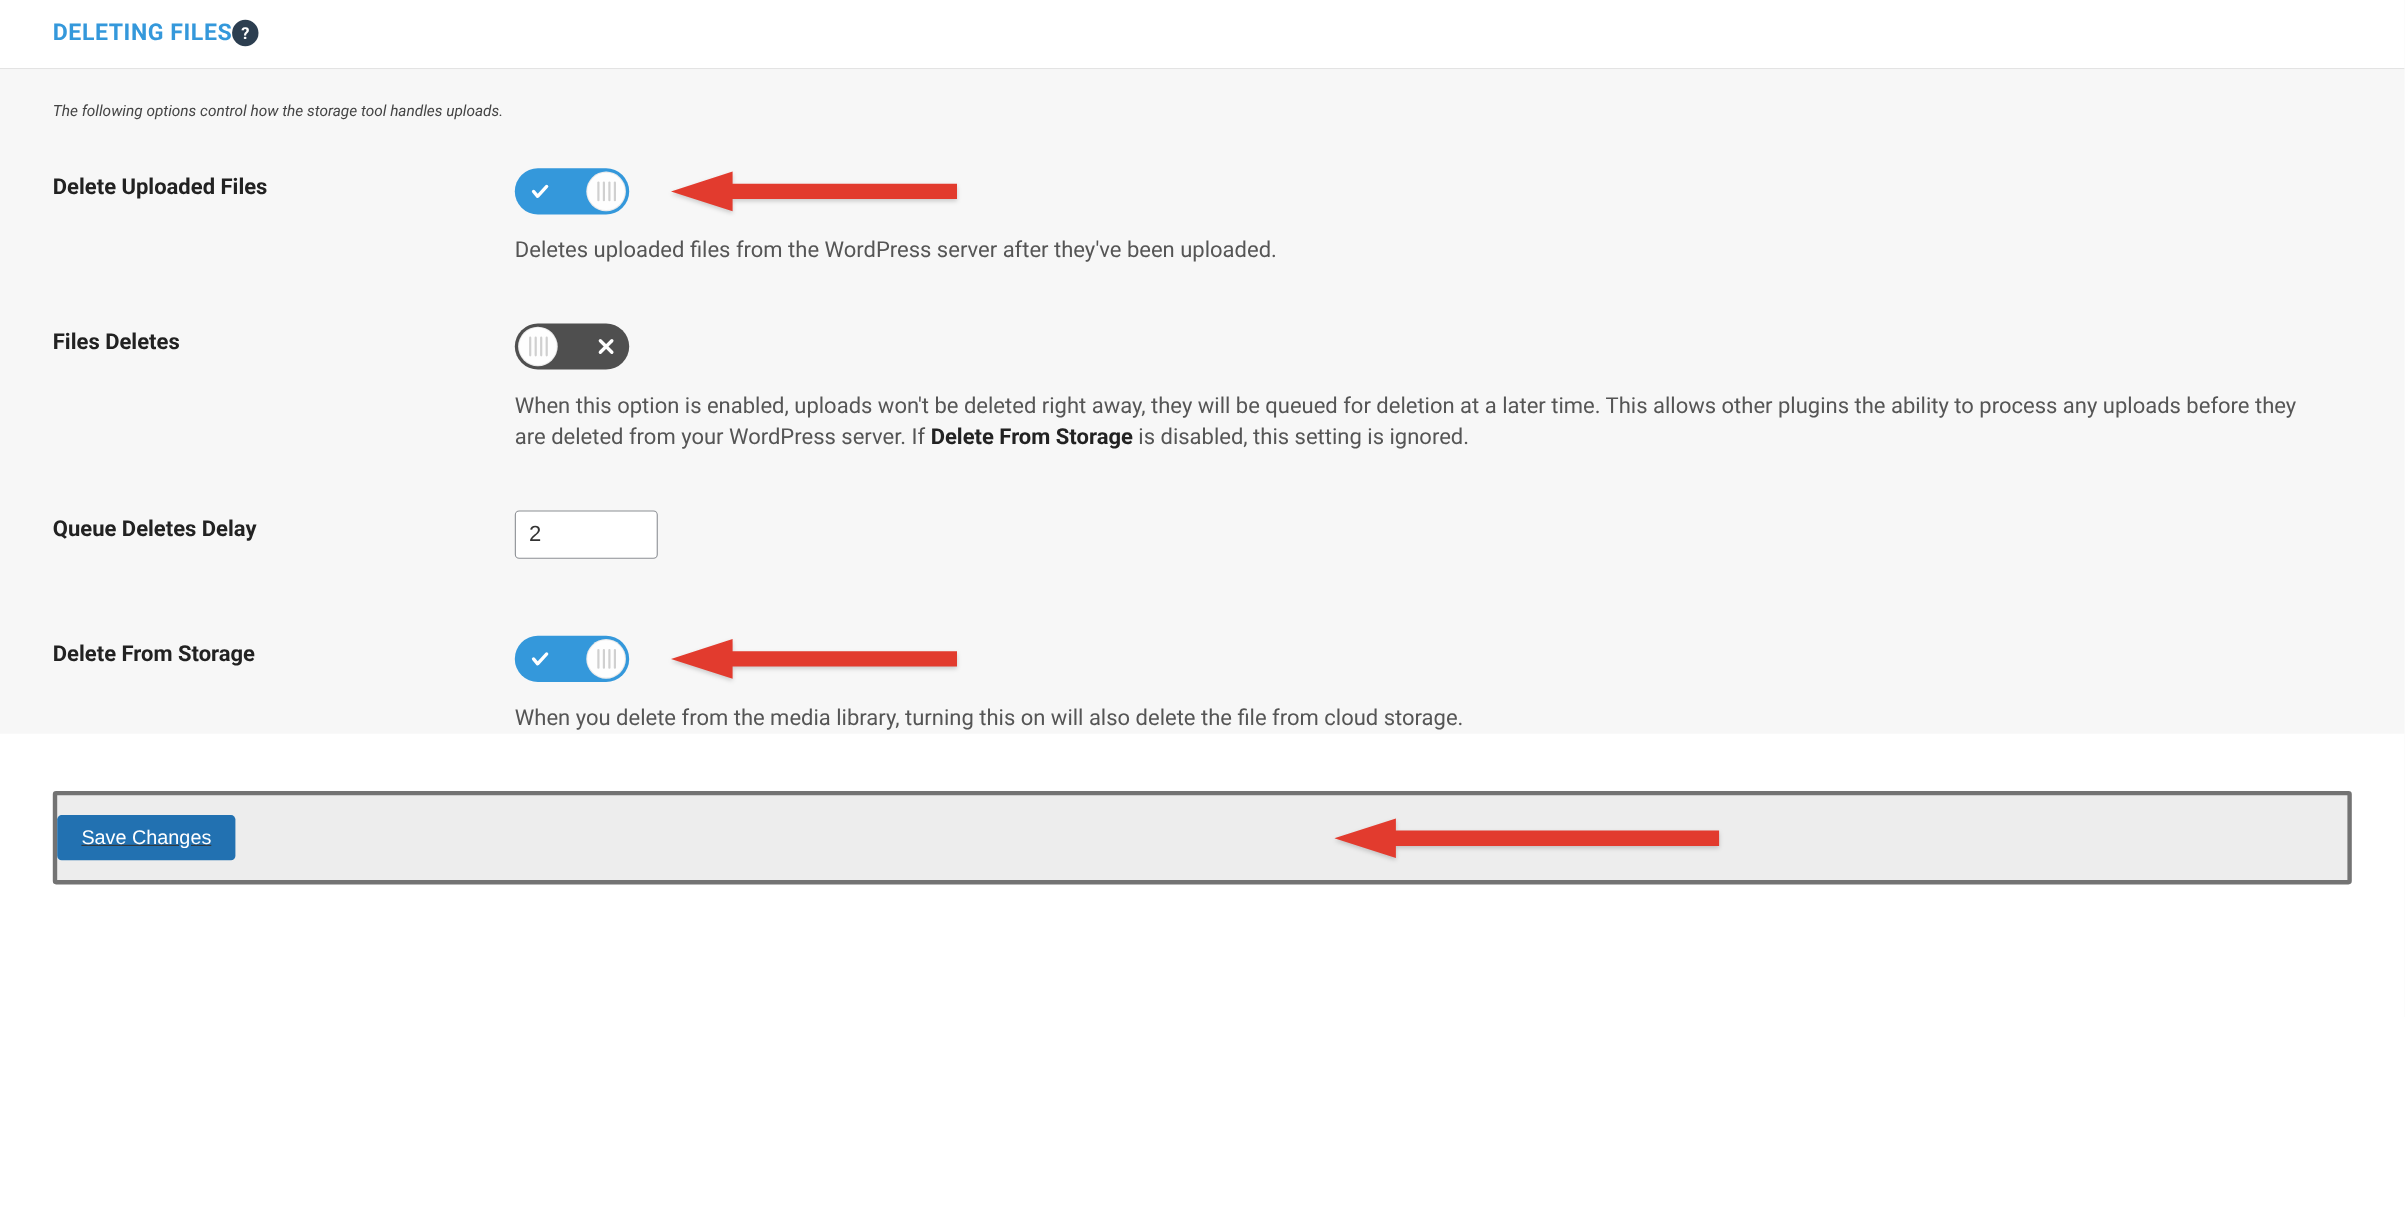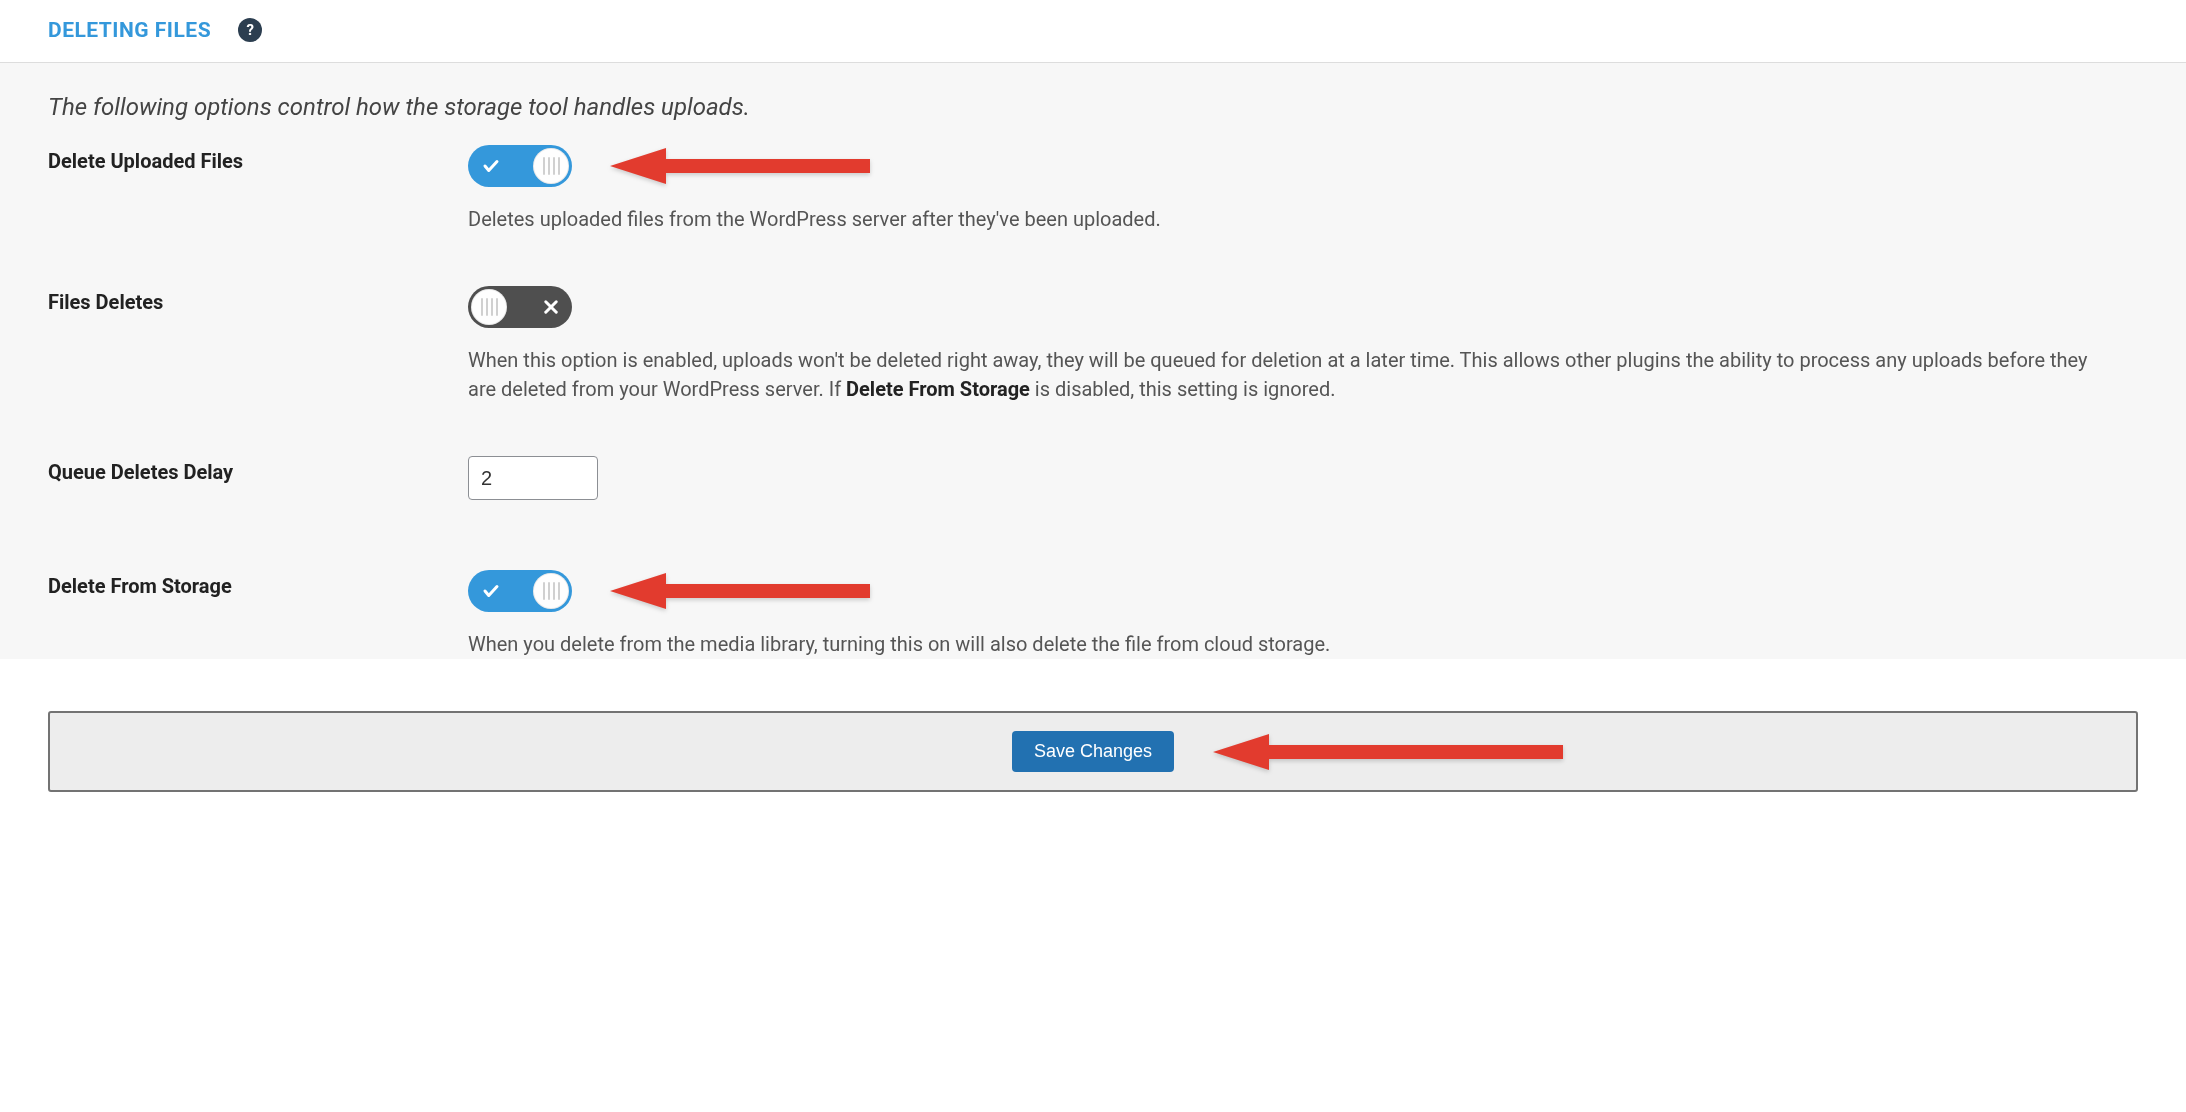--- a/index.html
+++ b/index.html
@@ -10,42 +10,42 @@
       width: 2186px;
       height: 1112px;
       font-size: 18px;
     }
 
     .panel { padding: 0 0 30px 0; }
 
     .section-header {
       display: flex;
       align-items: center;
-      gap: 27px;
+      gap: 0;
       padding: 18px 48px 20px 48px;
       border-bottom: 1px solid #ddd;
     }
     .section-title {
       font-size: 21px;
       font-weight: 700;
       letter-spacing: .5px;
       color: #3498db;
       text-transform: uppercase;
     }
     .help-dot {
       width: 24px; height: 24px; border-radius: 50%;
       background: #2c3e50;
       color: #fff;
       display: flex; align-items: center; justify-content: center;
       font-size: 15px; font-weight: 700;
       cursor: pointer;
     }
 
     .content { padding: 30px 48px 0 48px; background: #f7f7f7; }
-    .intro { font-style: italic; color: #444; font-size: 24px; margin-bottom: 24px; }
+    .intro { font-style: italic; color: #444; font-size: 14px; margin-bottom: 44px; }
 
     .row { display: flex; align-items: flex-start; gap: 0; margin-bottom: 52px; }
     .row-label {
       width: 420px; flex: 0 0 420px;
       font-size: 20px; font-weight: 700; color: #222;
       padding-top: 4px;
     }
     .row-body { flex: 1; }
     .ctl-line { display: flex; align-items: center; gap: 38px; margin-bottom: 18px; }
     .help-text { font-size: 20px; color: #555; line-height: 1.45; max-width: 1640px; }
@@ -87,25 +87,26 @@
     .num-input {
       width: 130px; height: 44px; border: 1px solid #8c8f94;
       background: #fff; border-radius: 4px; font-size: 20px;
       padding: 0 12px; color: #333;
     }
 
     
     .footer-bar {
       margin: 10px 48px 0 48px;
       background: #ededed;
-      border: 2px solid #737373;
+      border: 4px solid #737373;
       border-radius: 3px;
       padding: 18px 0;
-      display: flex; align-items: center; justify-content: center;
+      display: flex; align-items: center; 
       position: relative;
+      text-decoration: underline;
     }
     .save-btn {
       background: #2271b1; color: #fff; border: none;
       font-size: 18px; padding: 10px 22px; border-radius: 4px;
       cursor: pointer;
     }
     .footer-arrow {
       position: absolute; left: calc(50% + 120px); top: 50%; transform: translateY(-50%);
       width: 350px; height: 42px; pointer-events: none;
     }

